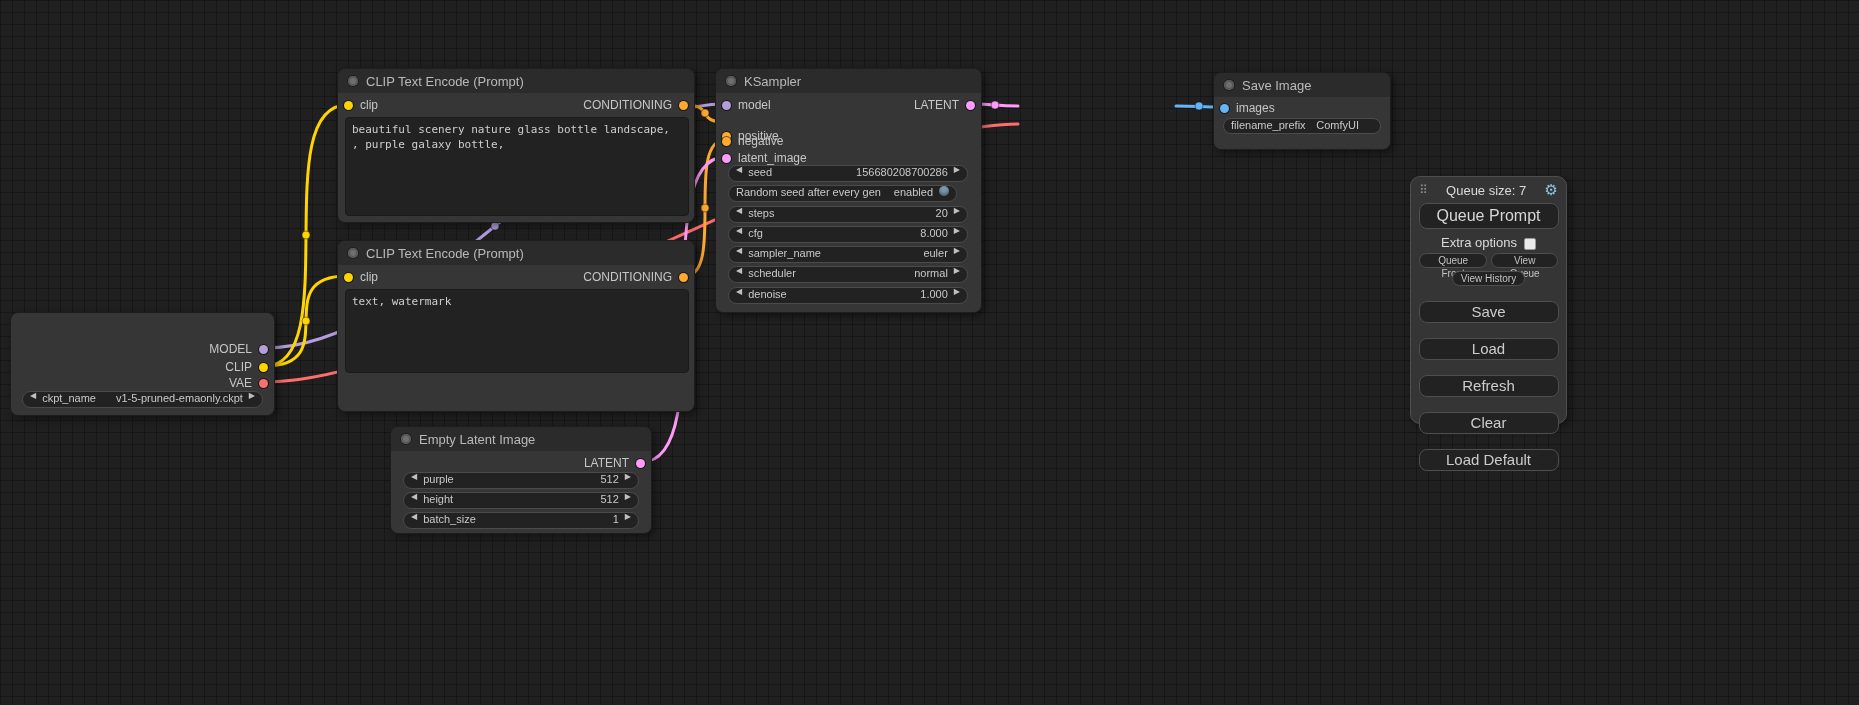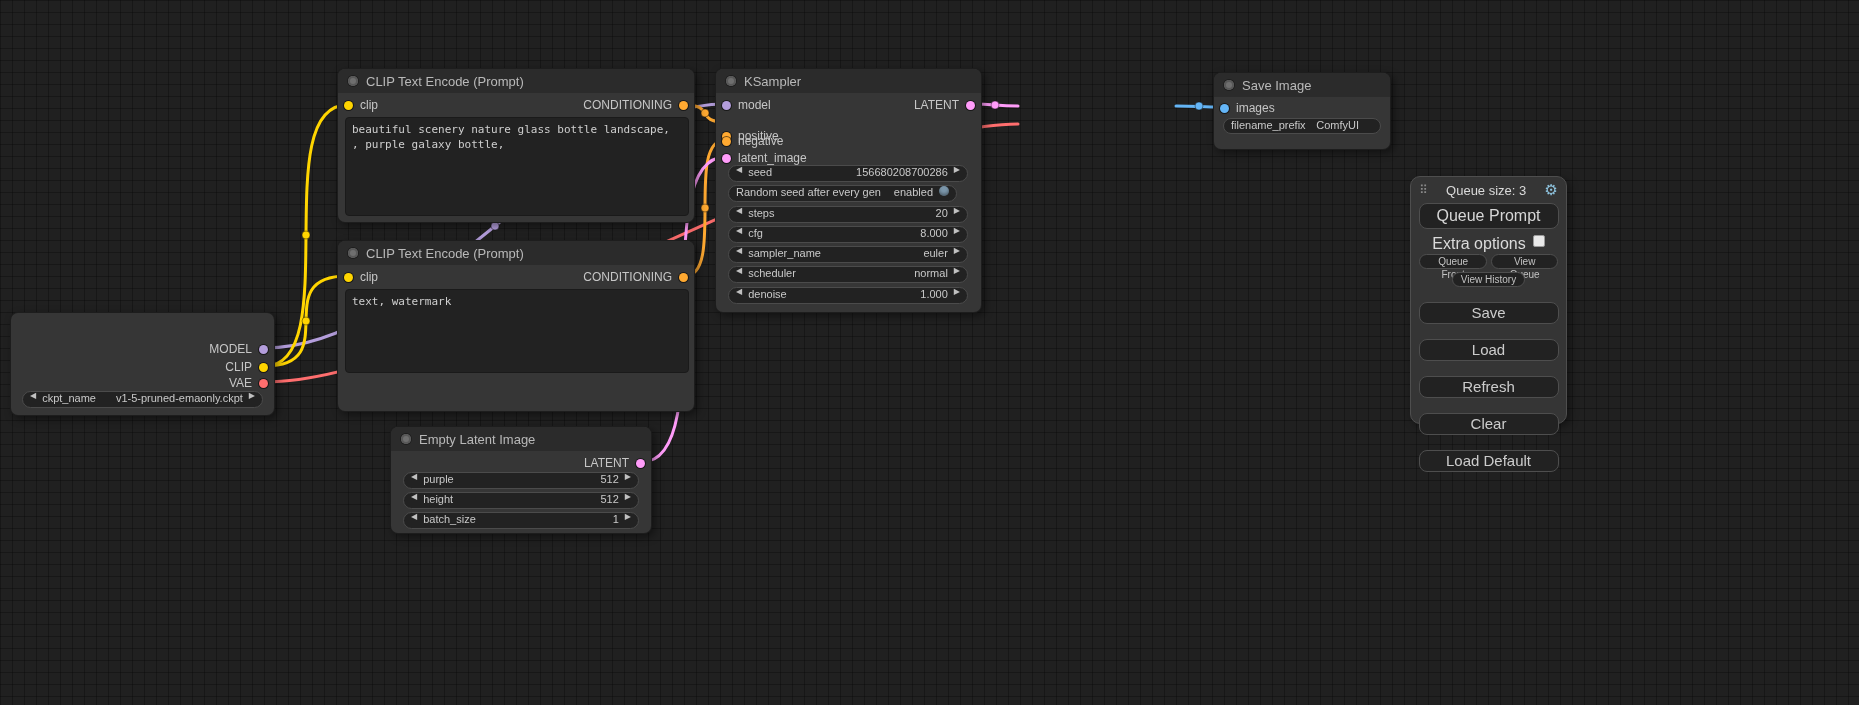--- a/index.html
+++ b/index.html
@@ -76,21 +76,21 @@
   }
   .menu-header { width:100%; display:flex; align-items:center; height:20px; color:#dadada; font-size:13px; }
   .drag-handle { color:#8a8a8a; font-size:12px; font-family:"DejaVu Sans", sans-serif; cursor:grab; }
   .queue-size { flex:1; text-align:center; }
   .gear { color:#8ec3de; font-size:15px; font-family:"DejaVu Sans", sans-serif; cursor:pointer; }
   .btn {
     background:#222; border:1px solid #4e4e4e; border-radius:8px;
     color:#cccccc; text-align:center; cursor:pointer; font-family:inherit;
   }
   .btn-queue { width:140px; height:26px; font-size:16px; line-height:24px; margin-top:4px; color:#d6d6d6; }
-  .extra-row { display:flex; align-items:flex-start; gap:7px; margin-top:6px; height:16px; color:#dadada; font-size:16px; }
+  .extra-row { display:flex; align-items:flex-end; gap:7px; margin-top:6px; height:16px; color:#dadada; font-size:13px; }
   .checkbox { width:12px; height:12px; background:#e9e9e9; border:1px solid #9a9a9a; border-radius:2px; cursor:pointer; }
   .small-row { display:flex; gap:4px; margin-top:3px; }
   .btn-small { font-size:10px; height:15px; line-height:13px; padding:0 8px; border-radius:8px; color:#c2c2c2; }
   .btn-big { width:140px; height:22px; font-size:15px; line-height:20px; margin-top:15px; }
 </style>
 </head>
 <body>
 
 <div id="canvas">
 
@@ -303,21 +303,21 @@
     </div>
     <div class="widget" style="top:45px;left:9px;right:9px;height:16px">
       <span>filename_prefix</span>
       <span class="wvalue" style="margin-right:14px">ComfyUI</span>
     </div>
   </div>
 
   <div id="menu">
     <div class="menu-header">
       <span class="drag-handle">⠿</span>
-      <span class="queue-size">Queue size: 3</span>
+      <span class="queue-size">Queue size: 7</span>
       <span class="gear">⚙</span>
     </div>
     <button class="btn btn-queue">Queue Prompt</button>
     <div class="extra-row">
       <span>Extra options</span>
       <span class="checkbox"></span>
     </div>
     <div class="small-row">
       <button class="btn btn-small">Queue Front</button>
       <button class="btn btn-small">View Queue</button>

